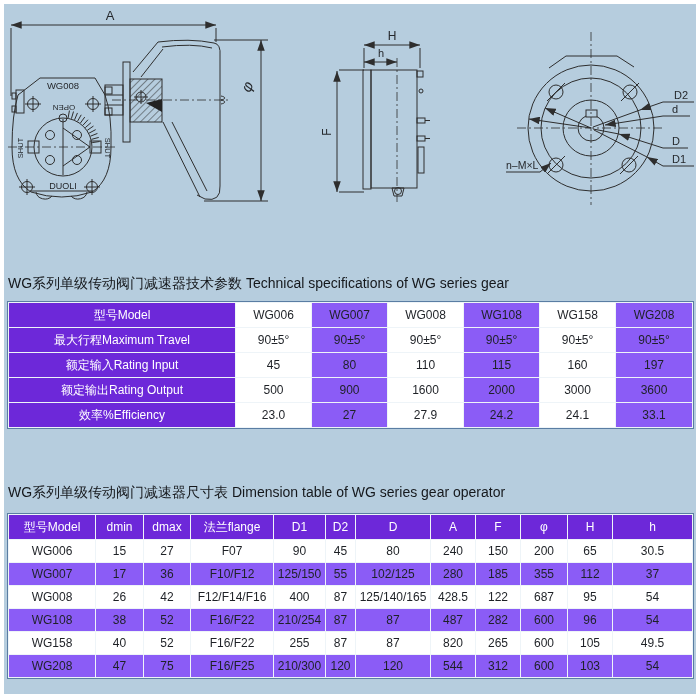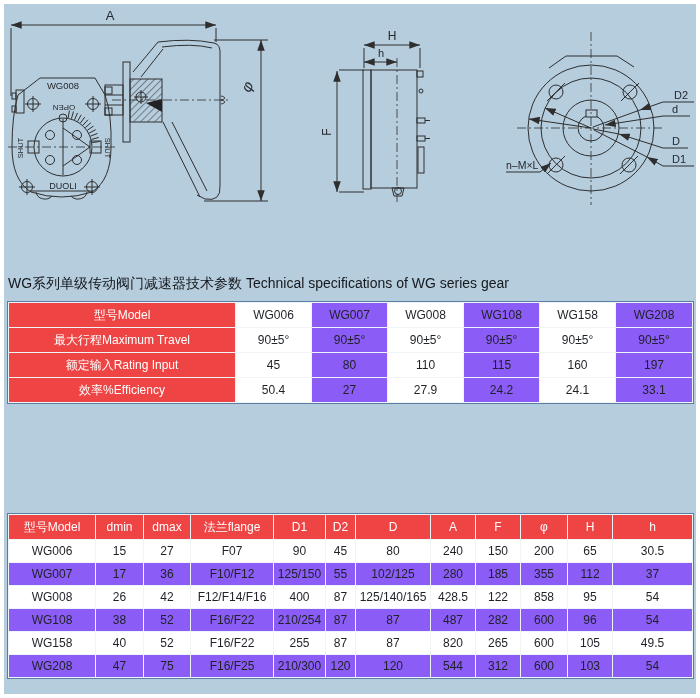--- a/index.html
+++ b/index.html
@@ -12,21 +12,21 @@
   #drawings{position:absolute;left:0;top:0;}
   table{position:absolute;left:8px;border-collapse:collapse;table-layout:fixed;
         box-shadow:0 0 0 1px #5a7da3;}
   #spec-table{top:302px;width:684px;}
   #dim-table{top:514px;width:684px;}
   td,th{border:1px solid #eef4f8;text-align:center;vertical-align:middle;
         font-size:12px;padding:0;color:#1e2126;font-weight:normal;overflow:hidden;white-space:nowrap;}
   #spec-table tr{height:25px;}
   #dim-table tr{height:23px;}
   #dim-table tr.head{height:25px;}
-  .hdr{background:#ef4444;color:#ffffff;}
+  .hdr{background:#6d28d9;color:#ffffff;}
   .c-white{background:#ffffff;}
   .c-blue{background:#8b5cf6;}
   svg text{fill:#25282c;}
   .ln{stroke:#2e2e2e;stroke-width:1;fill:none;}
   .cl{stroke:#2e2e2e;stroke-width:0.8;fill:none;stroke-dasharray:9 3 2 3;}
 </style>
 </head>
 <body>
 
 <div class="page">
@@ -240,31 +240,41 @@
         <tr>
           <th class="hdr">额定输入Rating Input</th>
           <td class="c-white">45</td>
           <td class="c-blue">80</td>
           <td class="c-white">110</td>
           <td class="c-blue">115</td>
           <td class="c-white">160</td>
           <td class="c-blue">197</td>
         </tr>
         <tr>
+          <th class="hdr">额定输出Rating Output</th>
+          <td class="c-white">500</td>
+          <td class="c-blue">900</td>
+          <td class="c-white">1600</td>
+          <td class="c-blue">2000</td>
+          <td class="c-white">3000</td>
+          <td class="c-blue">3600</td>
+        </tr>
+        <tr>
           <th class="hdr">效率%Efficiency</th>
-          <td class="c-white">50.4</td>
+          <td class="c-white">23.0</td>
           <td class="c-blue">27</td>
           <td class="c-white">27.9</td>
           <td class="c-blue">24.2</td>
           <td class="c-white">24.1</td>
           <td class="c-blue">33.1</td>
         </tr>
       </tbody>
   </table>
 
+  <div class="section-title" id="title2">WG系列单级传动阀门减速器尺寸表 Dimension table of WG series gear operator</div>
 
   <table id="dim-table">
     <colgroup>
       <col style="width:87px">
         <col style="width:48px">
         <col style="width:47px">
         <col style="width:83px">
       <col style="width:52px">
         <col style="width:30px">
         <col style="width:75px">
@@ -320,21 +330,21 @@
         <tr>
           <td class="c-white">WG008</td>
           <td class="c-white">26</td>
           <td class="c-white">42</td>
           <td class="c-white">F12/F14/F16</td>
           <td class="c-white">400</td>
           <td class="c-white">87</td>
           <td class="c-white">125/140/165</td>
           <td class="c-white">428.5</td>
           <td class="c-white">122</td>
-          <td class="c-white">858</td>
+          <td class="c-white">687</td>
           <td class="c-white">95</td>
           <td class="c-white">54</td>
         </tr>
         <tr>
           <td class="c-blue">WG108</td>
           <td class="c-blue">38</td>
           <td class="c-blue">52</td>
           <td class="c-blue">F16/F22</td>
           <td class="c-blue">210/254</td>
           <td class="c-blue">87</td>

